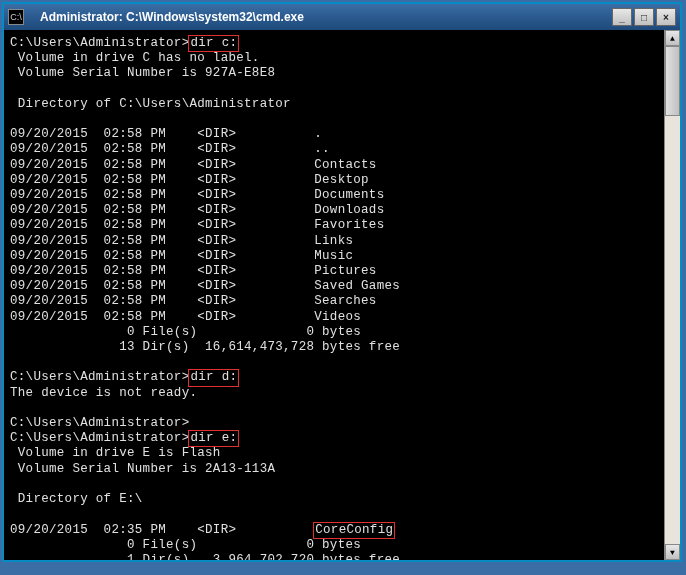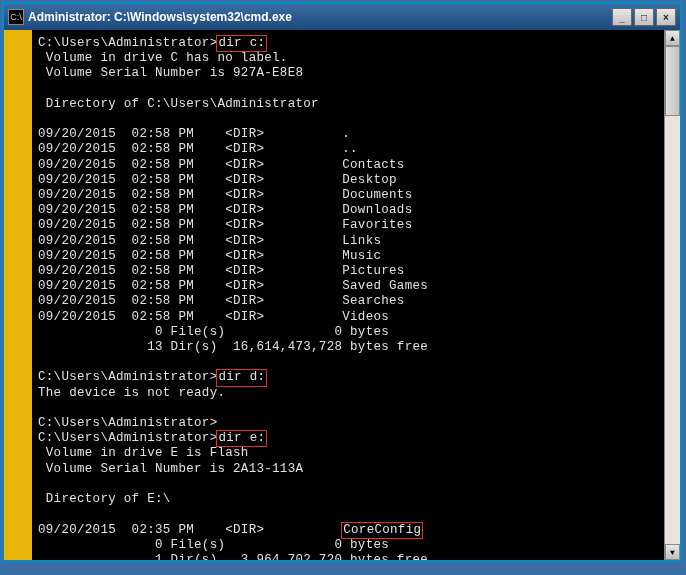--- a/index.html
+++ b/index.html
@@ -34,43 +34,42 @@
     height: 16px;
     background: #000;
     border: 1px solid #888;
     margin-right: 4px;
     display: inline-flex;
     align-items: center;
     justify-content: center;
     font-size: 9px;
     color: #ccc;
   }
-  .titlebar .title { flex: 1; font-weight: bold; }
+  .titlebar .title { flex: 1; font-weight: bold; margin-left: 12px; }
   .win-controls { display: flex; gap: 2px; }
   .win-btn {
     width: 20px;
     height: 18px;
     background: linear-gradient(to bottom, #e8e8e8, #c0c0c0);
     border: 1px solid #666;
     font-family: Tahoma, sans-serif;
     font-size: 10px;
     font-weight: bold;
     display: flex;
     align-items: center;
     justify-content: center;
     cursor: pointer;
     color: #222;
   }
   .win-btn.close { background: linear-gradient(to bottom, #e8e8e8, #c0c0c0); }
   .console-wrap {
     flex: 1;
-    background: #eab308;
+    background: #84cc16;
     display: flex;
     overflow: hidden;
-    padding-left: 28px;
   }
   .console {
     flex: 1;
     background: #000;
     color: #e0e0e0;
     font-family: 'Lucida Console', 'Courier New', monospace;
     font-size: 12.5px;
     line-height: 15.2px;
     padding: 6px 4px 4px 6px;
     white-space: pre;

